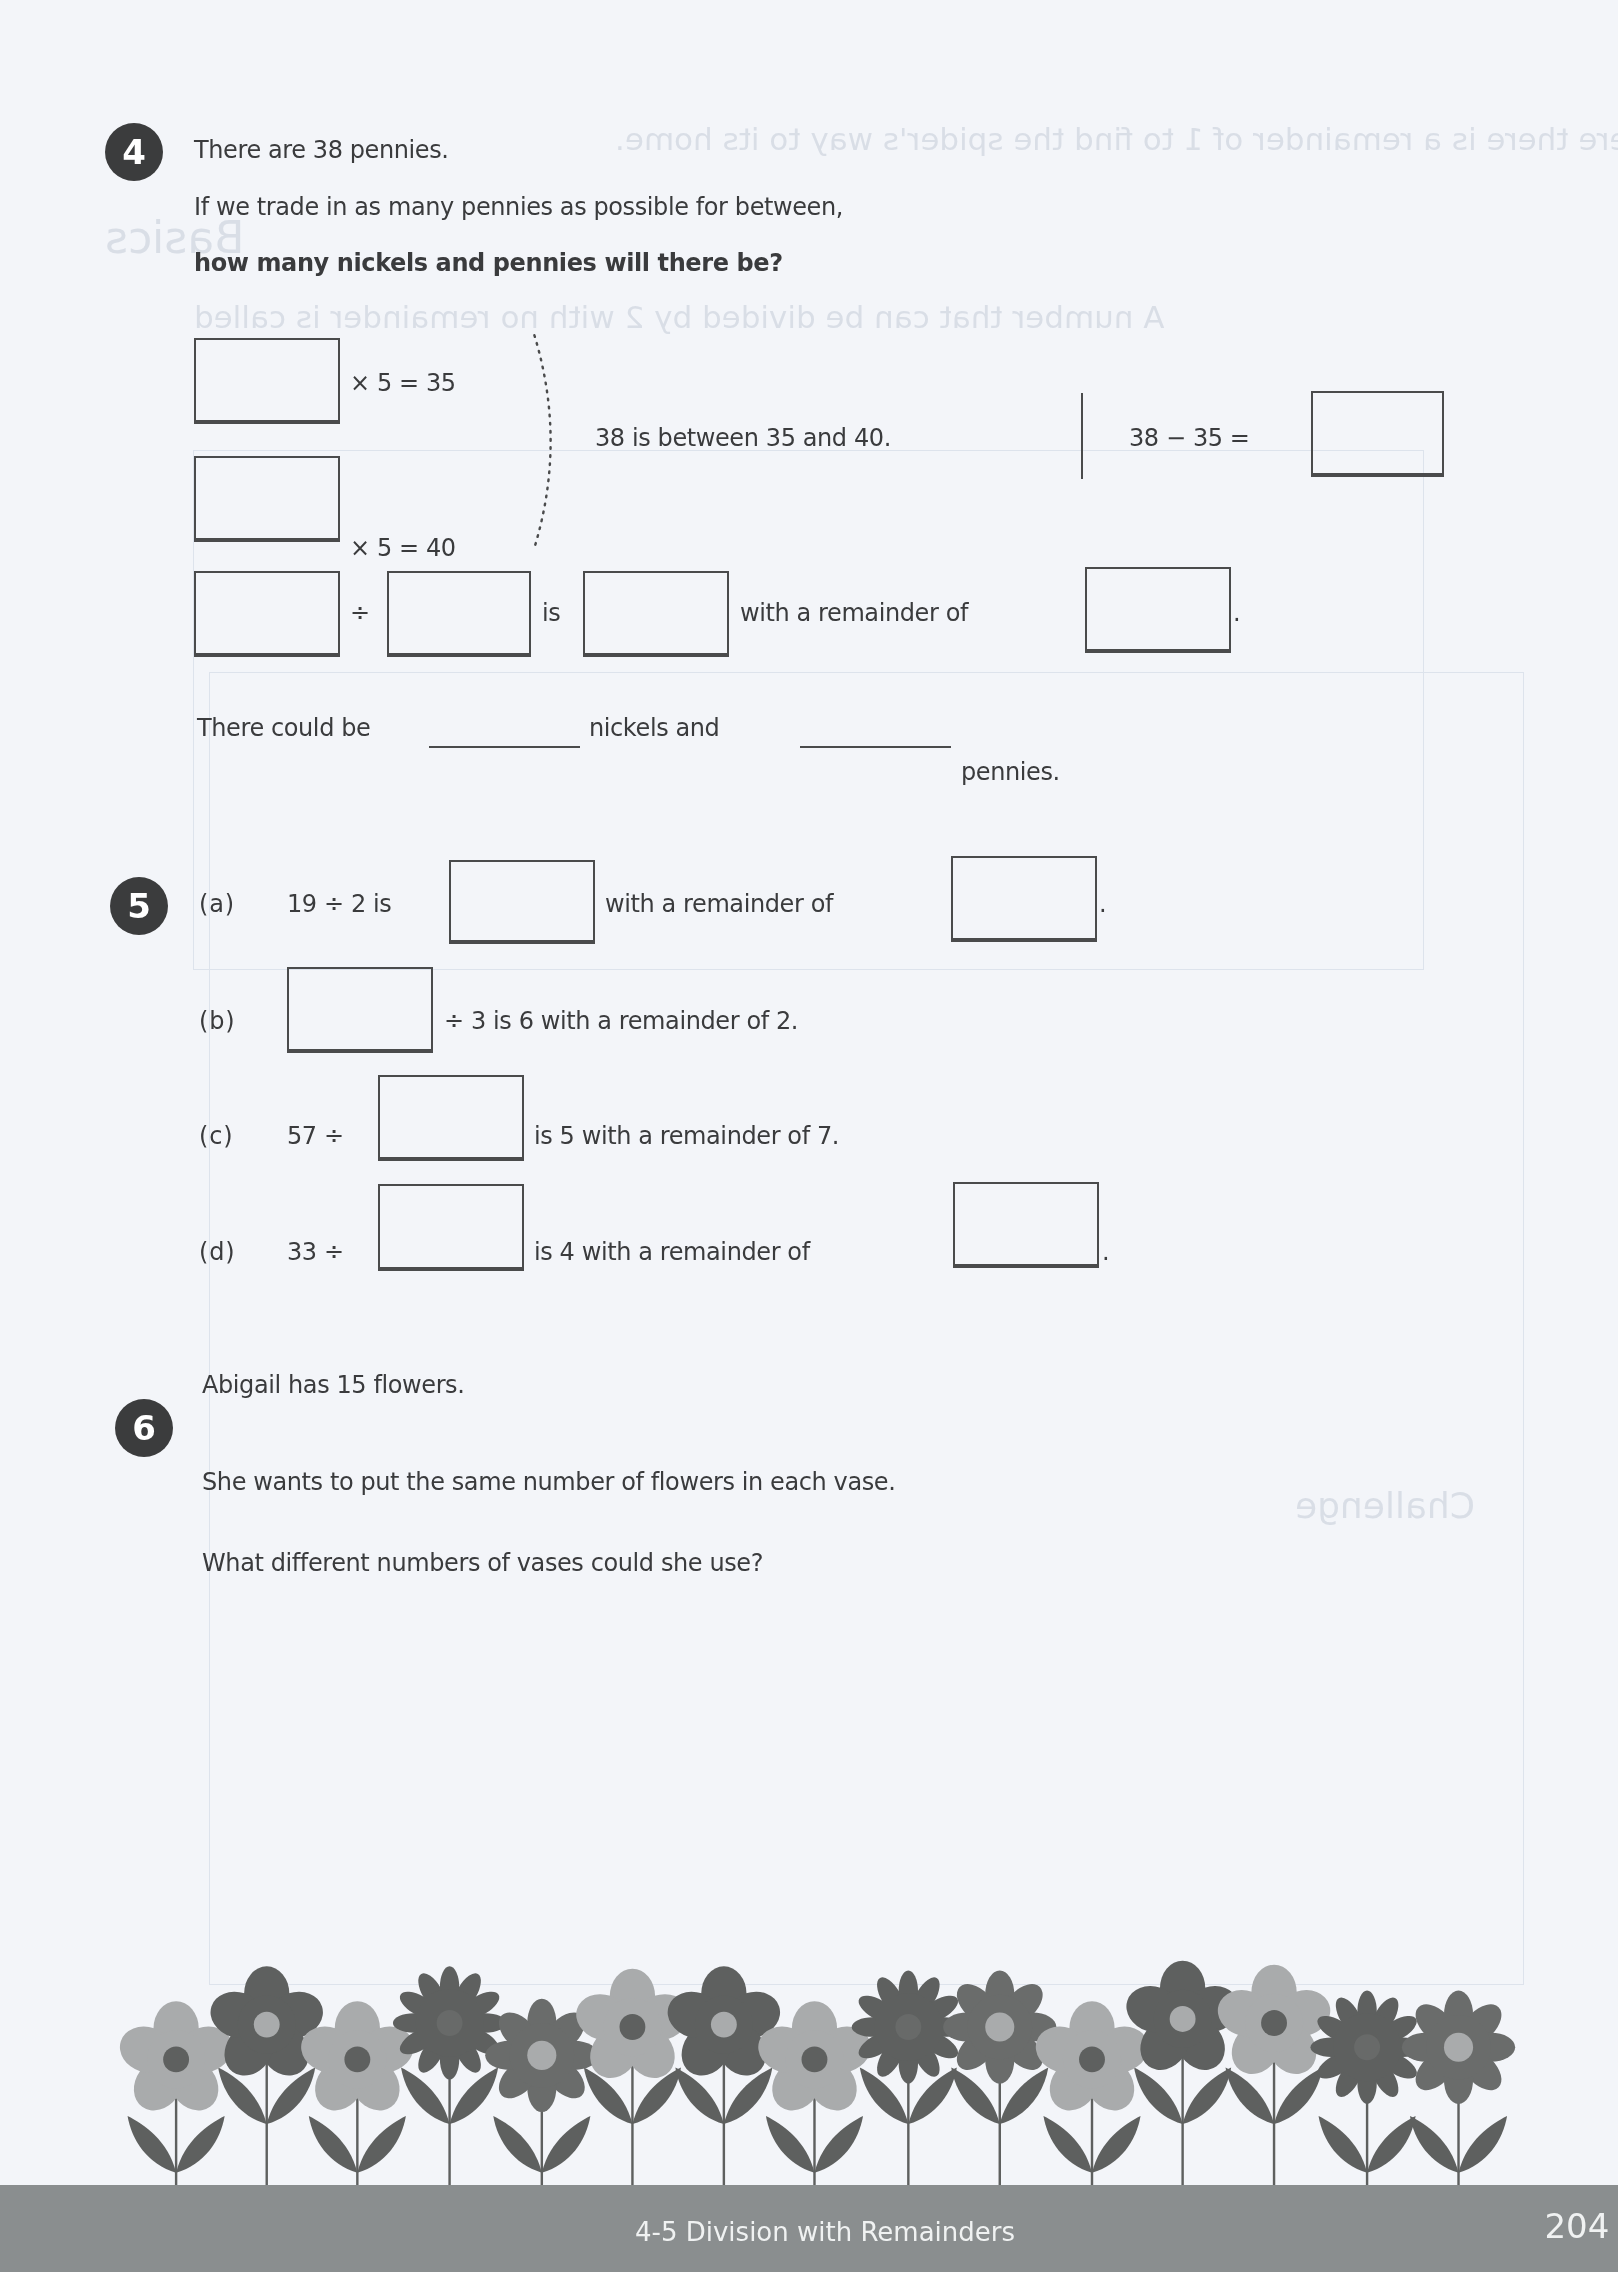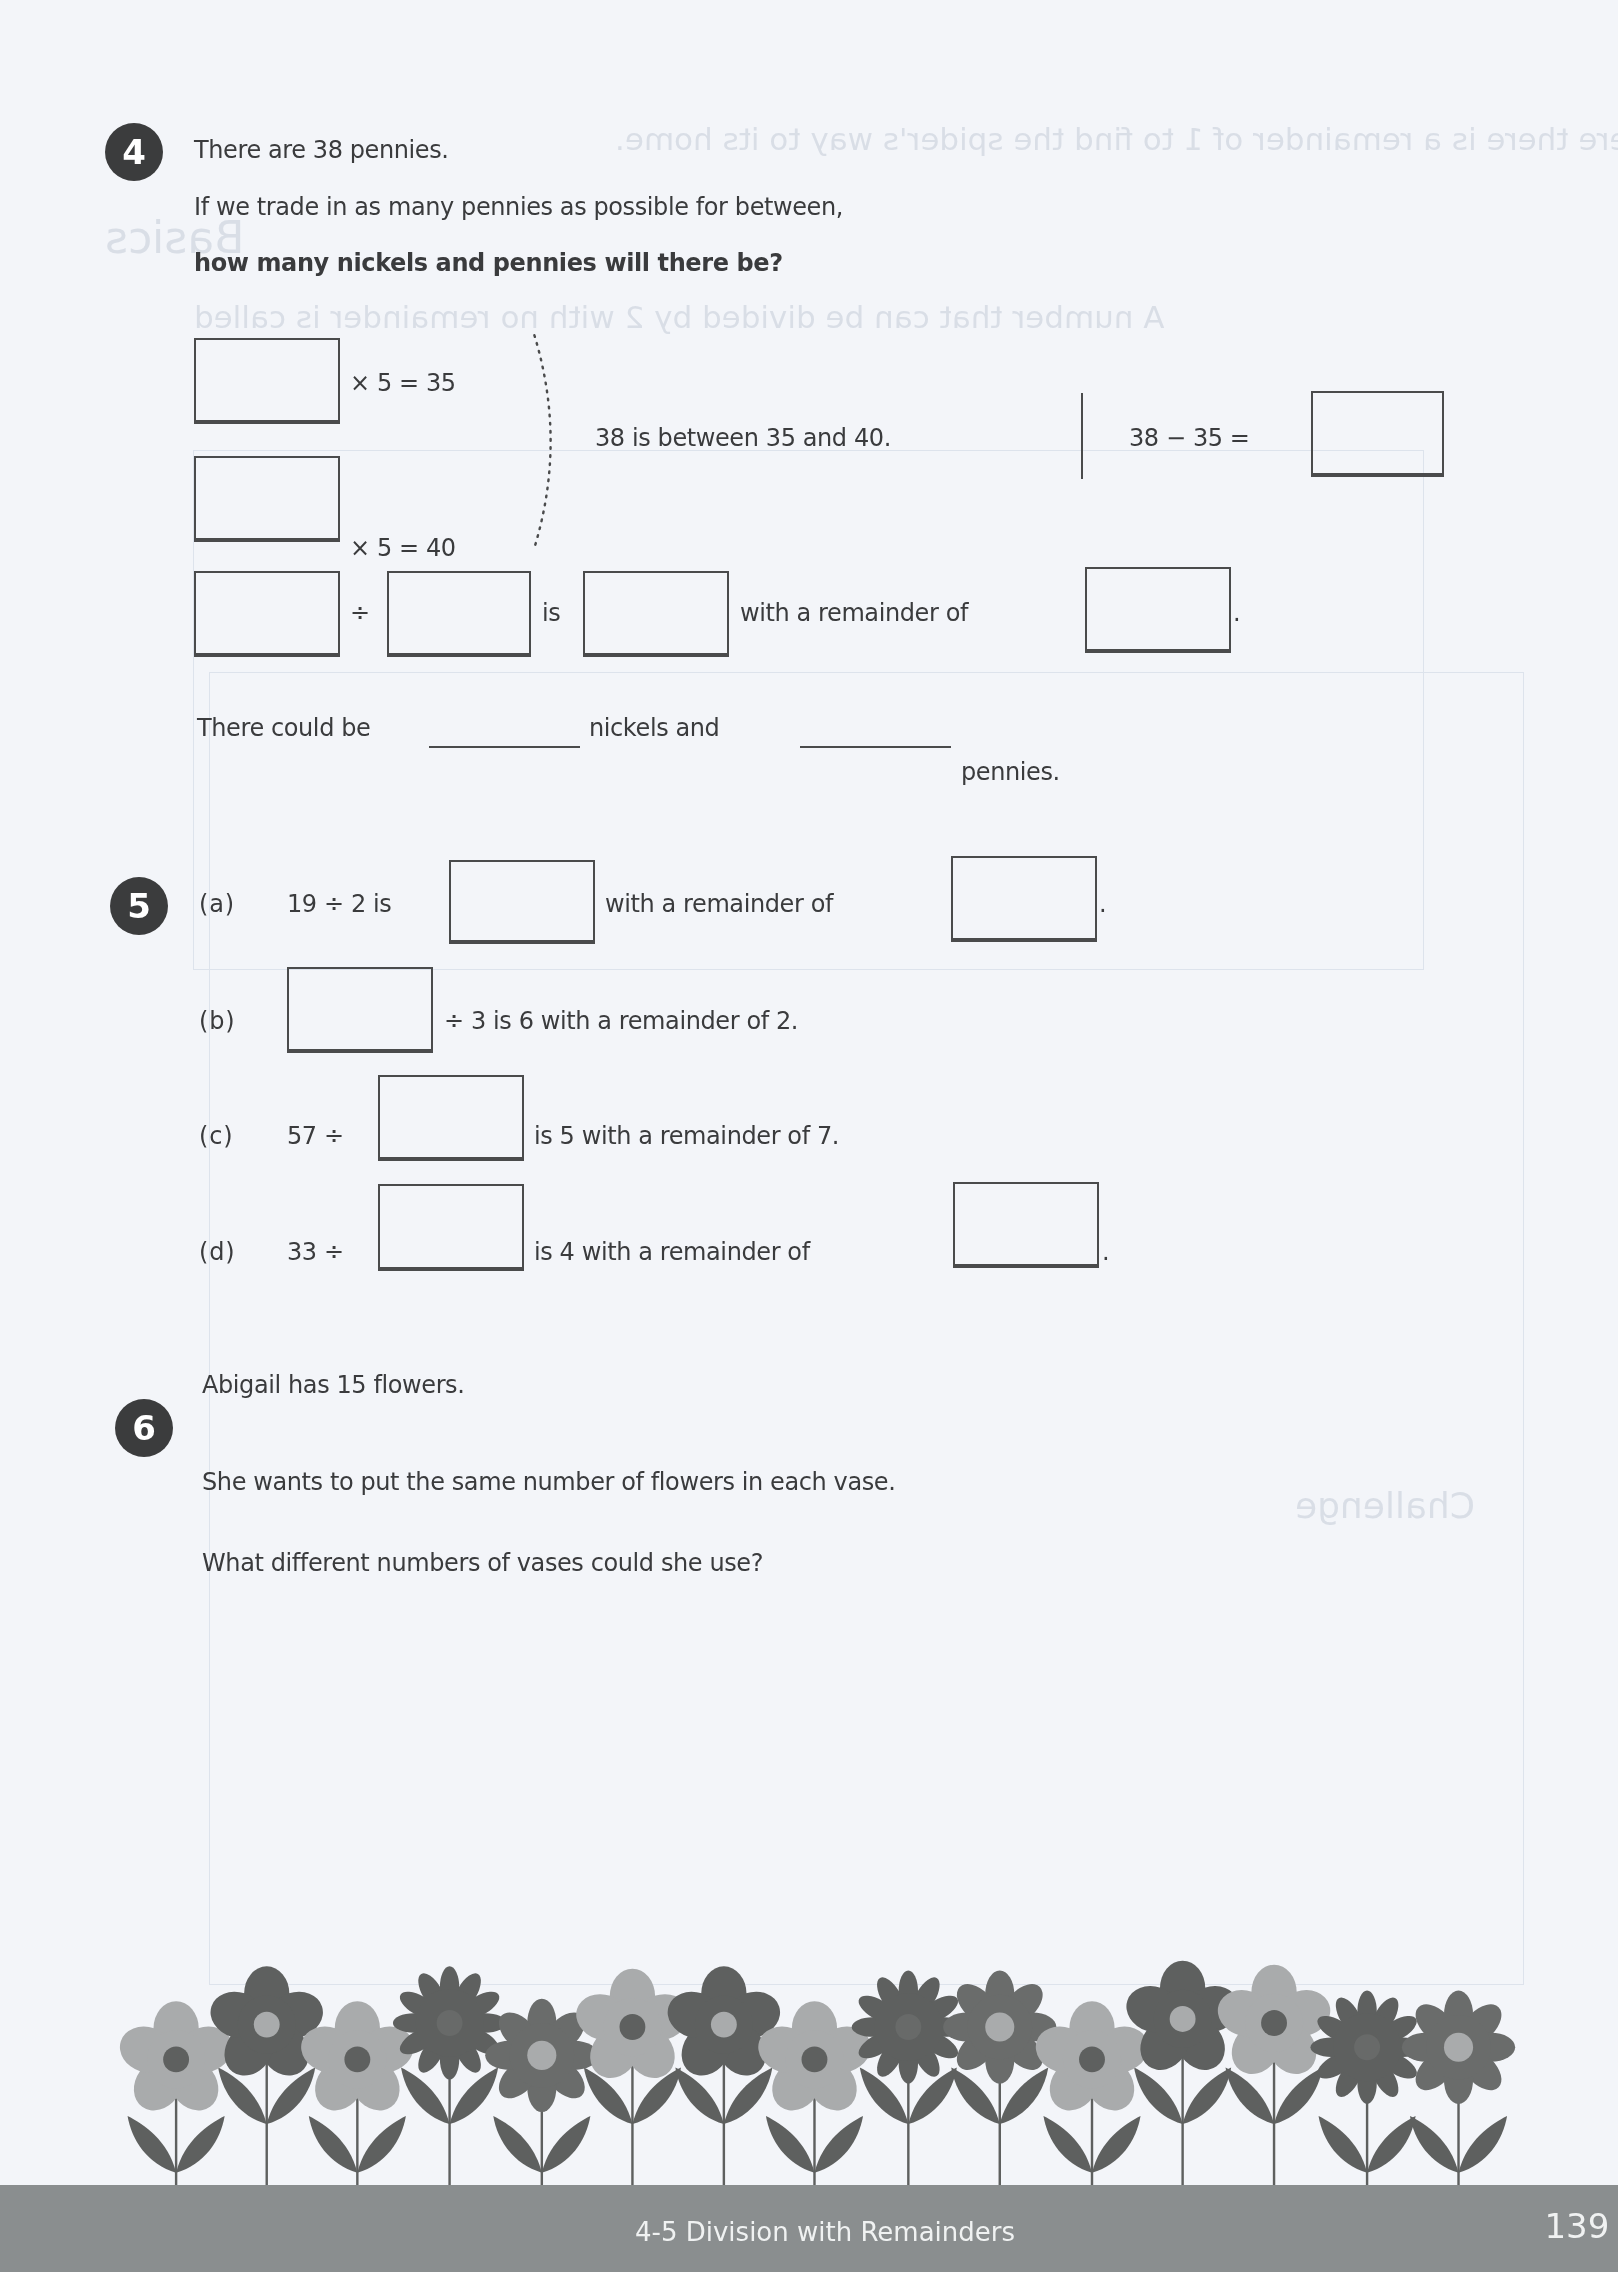--- a/index.html
+++ b/index.html
@@ -208,15 +208,15 @@
   <use href="#p5" x="1435" y="90" fill="#a9abac"></use>
     <circle cx="1435" cy="90" r="16" fill="#5e605f"></circle>
   <use href="#p12" x="1550" y="120" fill="#5e605f"></use>
     <circle cx="1550" cy="120" r="16" fill="#686a69"></circle>
   <use href="#p8" x="1663" y="120" fill="#6a6c6b"></use>
     <circle cx="1663" cy="120" r="18" fill="#a9abac"></circle>
 </svg>
 
 <div class="footer">
   <div class="footer-title">4-5 Division with Remainders</div>
-  <div class="footer-page">139</div>
+  <div class="footer-page">204</div>
 </div>
 
 
 </body></html>

